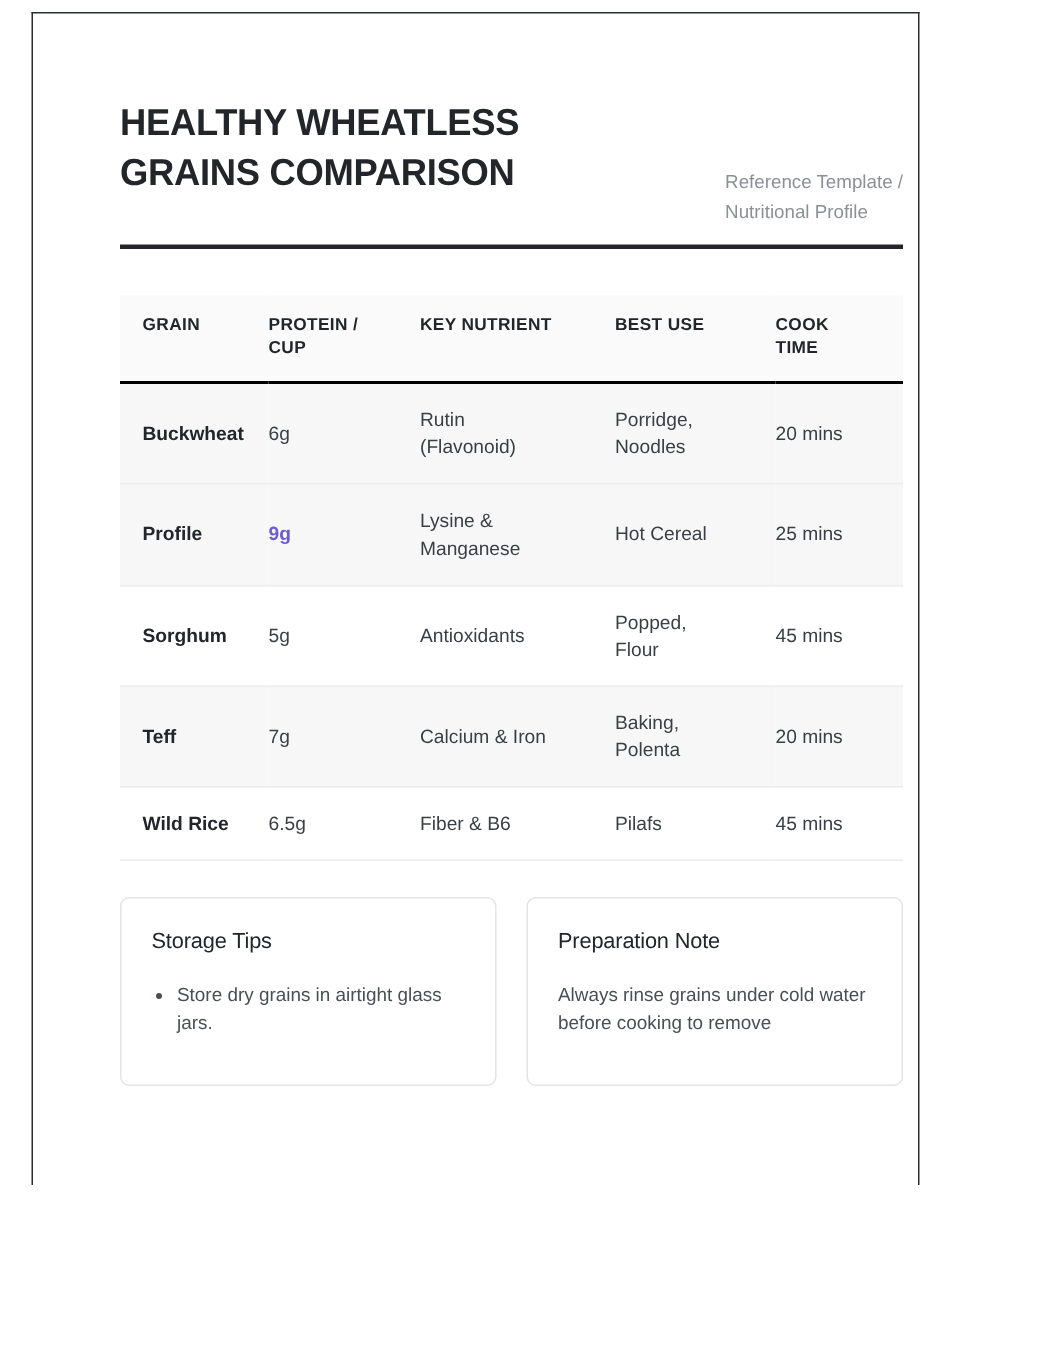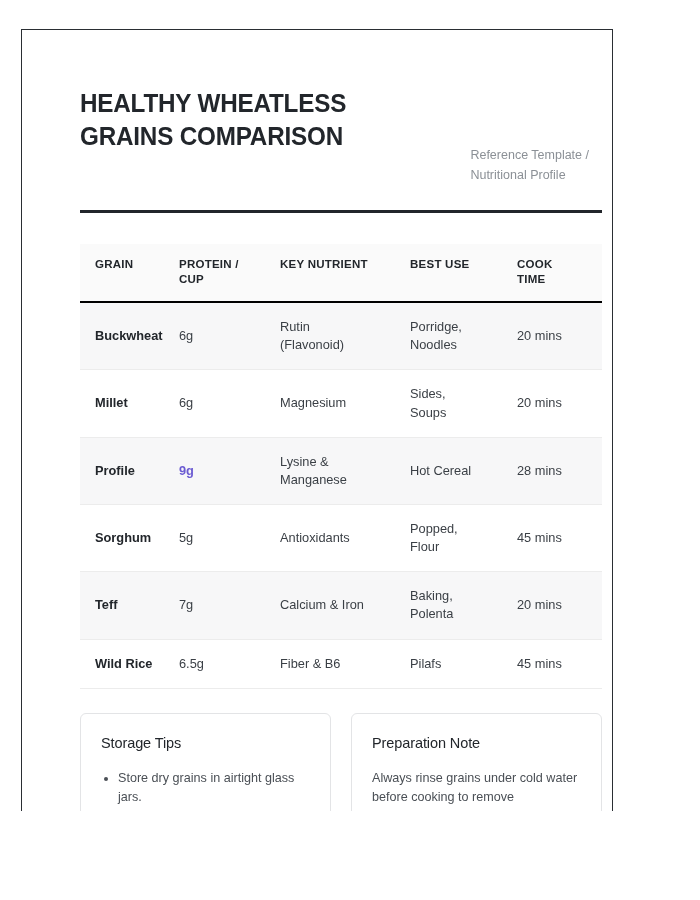--- a/index.html
+++ b/index.html
@@ -14,21 +14,21 @@
     background: #ffffff;
     font-family: "Liberation Sans", sans-serif;
     -webkit-font-smoothing: antialiased;
     overflow: hidden;
   }
 
   
   .page-frame {
     position: absolute;
     left: 21px;
-    top: 29px;
+    top: 8px;
     width: 592px;
     height: 782px;
     border: 1px solid #2a2e33;
     border-bottom: none;
     background: #ffffff;
     overflow: hidden;
   }
   .page-inner {
     position: absolute;
     left: 0;
@@ -54,21 +54,21 @@
     font-weight: 700;
     letter-spacing: -0.2px;
     color: #22262b;
     text-transform: uppercase;
     font-family: "Liberation Sans Narrow", "Liberation Sans", sans-serif;
     transform: scaleX(0.97);
     transform-origin: left center;
     white-space: pre-line;
   }
   .doc-subtitle {
-    margin: 13px;
+    margin: 0;
     padding-top: 45px;
     font-size: 12.5px;
     line-height: 1.62;
     color: #8b9096;
     font-weight: 400;
     max-width: 150px;
     white-space: pre-line;
   }
   .header-rule {
     margin-top: 11px;
@@ -206,35 +206,27 @@
       <tbody>
         <tr class="alt">
           <td class="cell-grain">Buckwheat</td>
           <td class="cell-protein">6g</td>
           <td class="cell-nutrient">Rutin
 (Flavonoid)</td>
           <td class="cell-use">Porridge,
 Noodles</td>
           <td class="cell-time">20 mins</td>
         </tr>
-        <tr>
-          <td class="cell-grain">Millet</td>
-          <td class="cell-protein">6g</td>
-          <td class="cell-nutrient">Magnesium</td>
-          <td class="cell-use">Sides,
-Soups</td>
-          <td class="cell-time">20 mins</td>
-        </tr>
         <tr class="alt">
           <td class="cell-grain">Profile</td>
           <td class="cell-protein is-highlight">9g</td>
           <td class="cell-nutrient">Lysine &amp;
 Manganese</td>
           <td class="cell-use">Hot Cereal</td>
-          <td class="cell-time">28 mins</td>
+          <td class="cell-time">25 mins</td>
         </tr>
         <tr>
           <td class="cell-grain">Sorghum</td>
           <td class="cell-protein">5g</td>
           <td class="cell-nutrient">Antioxidants</td>
           <td class="cell-use">Popped,
 Flour</td>
           <td class="cell-time">45 mins</td>
         </tr>
         <tr class="alt">

